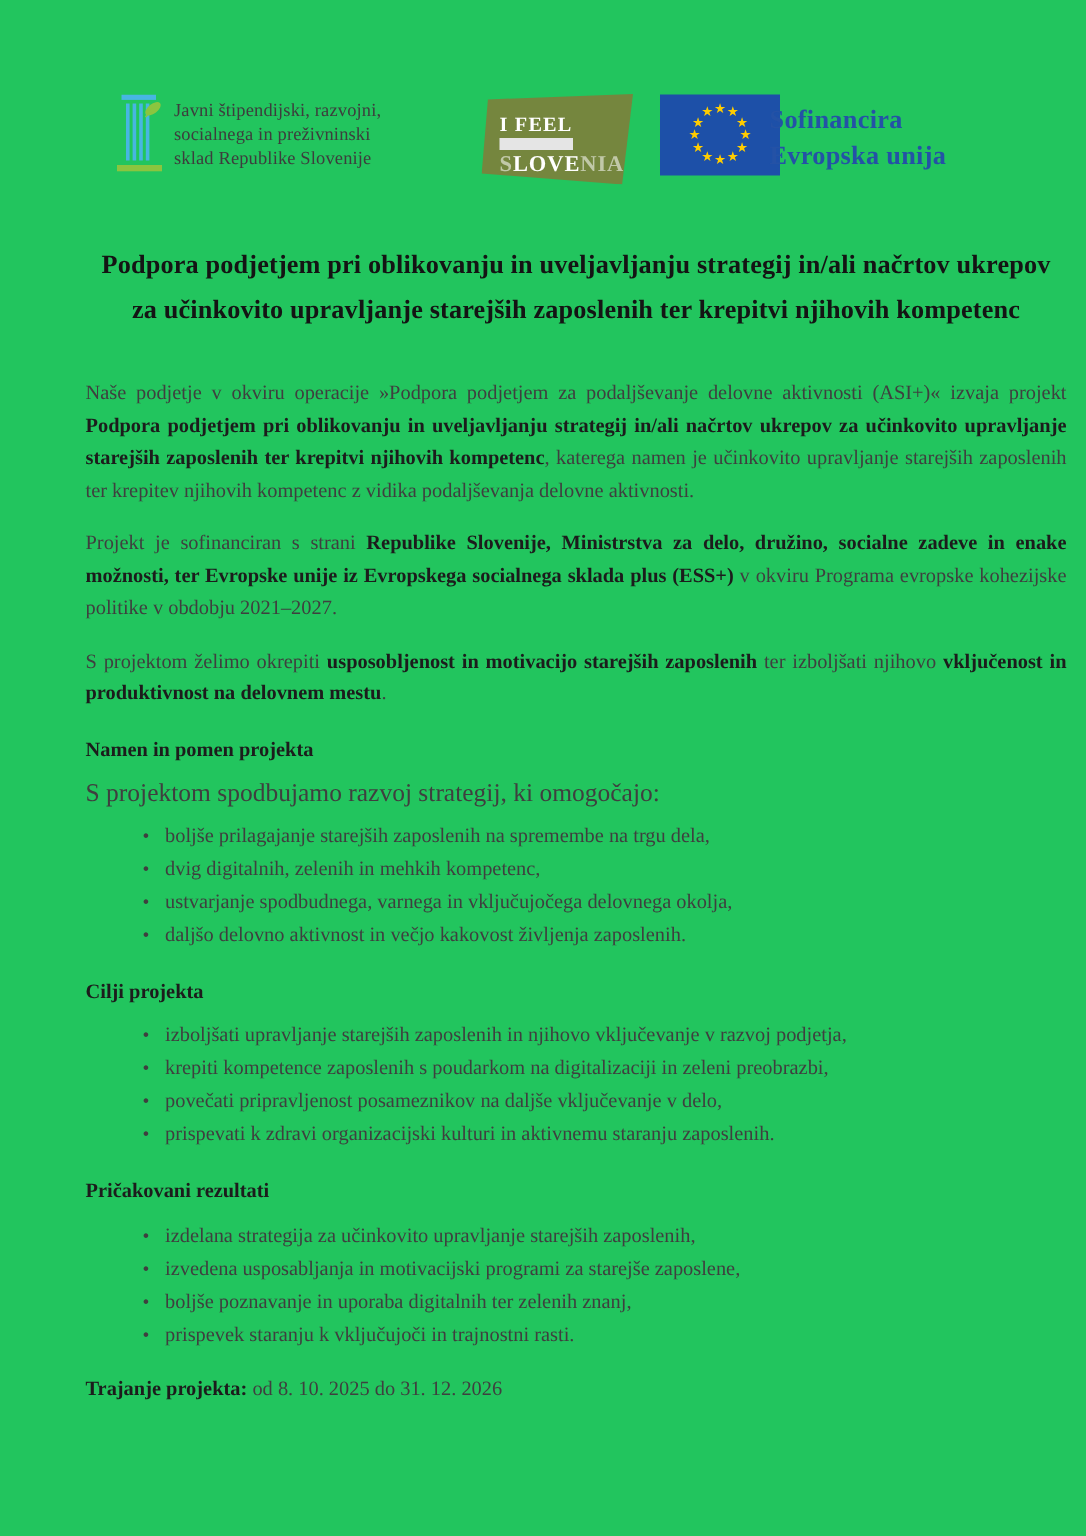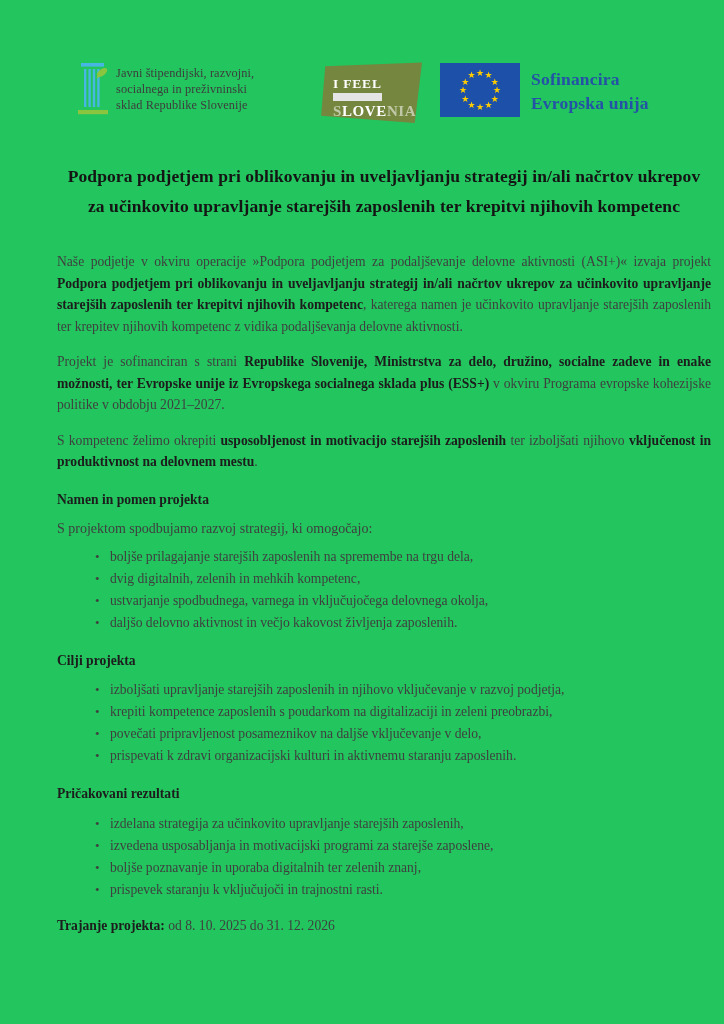--- a/index.html
+++ b/index.html
@@ -21,32 +21,32 @@
     background:#75863e;
     clip-path:polygon(7% 7%, 100% 1%, 93% 100%, 3% 88%);
     color:#fff;box-sizing:border-box;padding:12px 0 0 15px;
   }
   .ifs-line1{display:inline-block;font-size:13.5px;font-weight:bold;letter-spacing:0.8px;
     border-bottom:8px solid #e5e5e5;padding-bottom:1px;line-height:1.15;}
   .ifs-line2{font-size:15px;font-weight:bold;letter-spacing:0.6px;margin-top:2px;line-height:1.1;}
   .ifs-dim{color:rgba(255,255,255,0.55);}
   .eu-flag{position:absolute;left:440px;top:63px;width:80px;height:54px;background:#1d50a8;}
   .eu-star{position:absolute;font-size:9px;line-height:9px;color:#ffcc00;transform:translate(-50%,-50%);}
-  .eu-caption{position:absolute;left:531px;top:68px;font-size:17.5px;line-height:23.5px;
+  .eu-caption{position:absolute;left:513px;top:68px;font-size:17.5px;line-height:23.5px;
     font-weight:bold;color:#2452a6;letter-spacing:0.2px;}
   
   .content{position:absolute;top:158px;left:57px;right:57px;}
   .title{
     font-size:17.5px;font-weight:bold;color:#141414;text-align:center;
     line-height:29.5px;margin:4px 0 30px;padding:0 4px;letter-spacing:0.1px;
   }
   p.body{font-size:13.6px;line-height:21.5px;text-align:justify;margin:0 0 14px;}
   p.body strong, h2, .kv strong{color:#1c1c1c;}
   h2{font-size:13.6px;line-height:21.5px;margin:16px 0 8px;font-weight:bold;}
-  p.lead{font-size:14px;line-height:21.5px;margin:0 0 6px;}
+  p.lead{font-size:17px;line-height:21.5px;margin:0 0 6px;}
   ul.blist{list-style:none;margin:6px 0 14px;padding:0 0 0 38px;}
   ul.blist li{position:relative;padding-left:15px;font-size:13.6px;line-height:22px;}
   ul.blist li::before{content:"\2022";position:absolute;left:0;top:0;font-size:13px;color:#3f3f3f;}
   p.kv{font-size:13.6px;line-height:21.5px;margin:2px 0 16px;}
 </style>
 </head>
 <body>
 
 <div class="page">
 
@@ -96,21 +96,21 @@
   </div>
 
   <div class="content">
 
     <h1 class="title">Podpora podjetjem pri oblikovanju in uveljavljanju strategij in/ali načrtov ukrepov za učinkovito upravljanje starejših zaposlenih ter krepitvi njihovih kompetenc</h1>
 
     <p class="body"><span>Naše podjetje v okviru operacije »Podpora podjetjem za podaljševanje delovne aktivnosti (ASI+)« izvaja projekt </span><strong>Podpora podjetjem pri oblikovanju in uveljavljanju strategij in/ali načrtov ukrepov za učinkovito upravljanje starejših zaposlenih ter krepitvi njihovih kompetenc</strong><span>, katerega namen je učinkovito upravljanje starejših zaposlenih ter krepitev njihovih kompetenc z vidika podaljševanja delovne aktivnosti.</span></p>
 
     <p class="body"><span>Projekt je sofinanciran s strani </span><strong>Republike Slovenije, Ministrstva za delo, družino, socialne zadeve in enake možnosti, ter Evropske unije iz Evropskega socialnega sklada plus (ESS+)</strong><span> v okviru Programa evropske kohezijske politike v obdobju 2021–2027.</span></p>
 
-    <p class="body"><span>S kompetenc želimo okrepiti </span><strong>usposobljenost in motivacijo starejših zaposlenih</strong><span> ter izboljšati njihovo </span><strong>vključenost in produktivnost na delovnem mestu</strong><span>.</span></p>
+    <p class="body"><span>S projektom želimo okrepiti </span><strong>usposobljenost in motivacijo starejših zaposlenih</strong><span> ter izboljšati njihovo </span><strong>vključenost in produktivnost na delovnem mestu</strong><span>.</span></p>
 
     <h2>Namen in pomen projekta</h2>
     <p class="lead">S projektom spodbujamo razvoj strategij, ki omogočajo:</p>
     <ul class="blist">
       <li>boljše prilagajanje starejših zaposlenih na spremembe na trgu dela,</li>
       <li>dvig digitalnih, zelenih in mehkih kompetenc,</li>
       <li>ustvarjanje spodbudnega, varnega in vključujočega delovnega okolja,</li>
       <li>daljšo delovno aktivnost in večjo kakovost življenja zaposlenih.</li>
     </ul>
 

